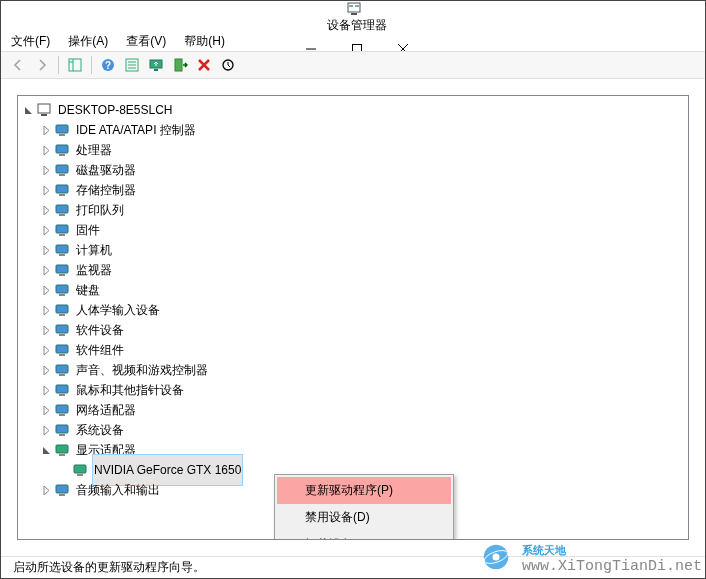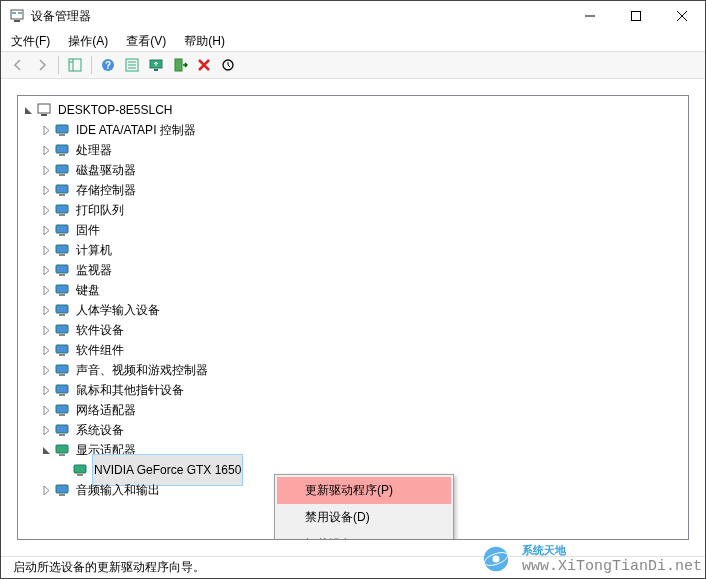--- a/index.html
+++ b/index.html
@@ -1,20 +1,20 @@
 <!DOCTYPE html>
 <html><head>
 <meta charset="utf-8">
 <style>
 * { margin: 0; padding: 0; box-sizing: border-box; font-family: "Microsoft YaHei", "Segoe UI", Tahoma, sans-serif; }
 body { background: #fff; width: 706px; height: 579px; overflow: hidden; position: relative; }
 
 .window { width: 706px; height: 579px; border: 1px solid #444; background: #fff; display: flex; flex-direction: column; }
 
-.titlebar { height: 30px; display: flex; align-items: center; padding-left: 8px; }
+.titlebar { height: 30px; display: flex; align-items: center; padding-left: 8px; flex-direction: column; }
 .titlebar .icon { width: 16px; height: 16px; margin-right: 6px; }
 .titlebar .title { font-size: 12px; flex: 1; }
 .win-controls { display: flex; height: 100%; }
 .win-btn { width: 46px; height: 30px; display: flex; align-items: center; justify-content: center; color: #000; }
 .win-btn svg { width: 10px; height: 10px; }
 
 .menubar { height: 20px; display: flex; align-items: center; padding: 0 6px; gap: 10px; font-size: 12px; }
 .menubar .menu-item { padding: 1px 4px; }
 
 .toolbar { height: 28px; border-top: 1px solid #e0e0e0; border-bottom: 1px solid #e0e0e0; background: #f7f7f7; display: flex; align-items: center; padding: 0 6px; gap: 2px; }
@@ -32,21 +32,21 @@
 .node.selected .label { background: #e5e5e5; border: 1px solid #99d1ff; padding: 8px 1px; }
 .indent { display: inline-block; flex-shrink: 0; }
 
 .context-menu { position: absolute; background: #f0f0f0; border: 1px solid #a0a0a0; box-shadow: 2px 2px 4px rgba(0,0,0,0.25); font-size: 12px; padding: 2px; min-width: 180px; z-index: 10; }
 .context-menu .cm-item { padding: 5px 24px 5px 28px; }
 .context-menu .cm-item.highlight { background: #fca5a5; }
 .context-menu .cm-sep { height: 1px; background: #d7d7d7; margin: 3px 1px; }
 
 .statusbar { height: 22px; border-top: 1px solid #e0e0e0; font-size: 12px; display: flex; align-items: center; padding: 0 12px; }
 
-.watermark { position: absolute; right: 4px; bottom: 4px; font-size: 11px; color: #3aa0e0; display: flex; align-items: center; gap: 12px; pointer-events: none; z-index: 20; margin-top: 41px; }
+.watermark { position: absolute; right: 4px; bottom: 4px; font-size: 11px; color: #3aa0e0; display: flex; align-items: flex-start; gap: 12px; pointer-events: none; z-index: 20; margin-top: 41px; }
 .watermark .wm-url { font-size: 15px; color: #888; font-family: Liberation Mono, monospace; }
 .watermark .wm-logo { width: 28px; height: 28px; }
 .expander svg { width: 9px; height: 9px; }
 </style>
 </head>
 <body>
 
 <div class="window">
 
   <div class="titlebar">

